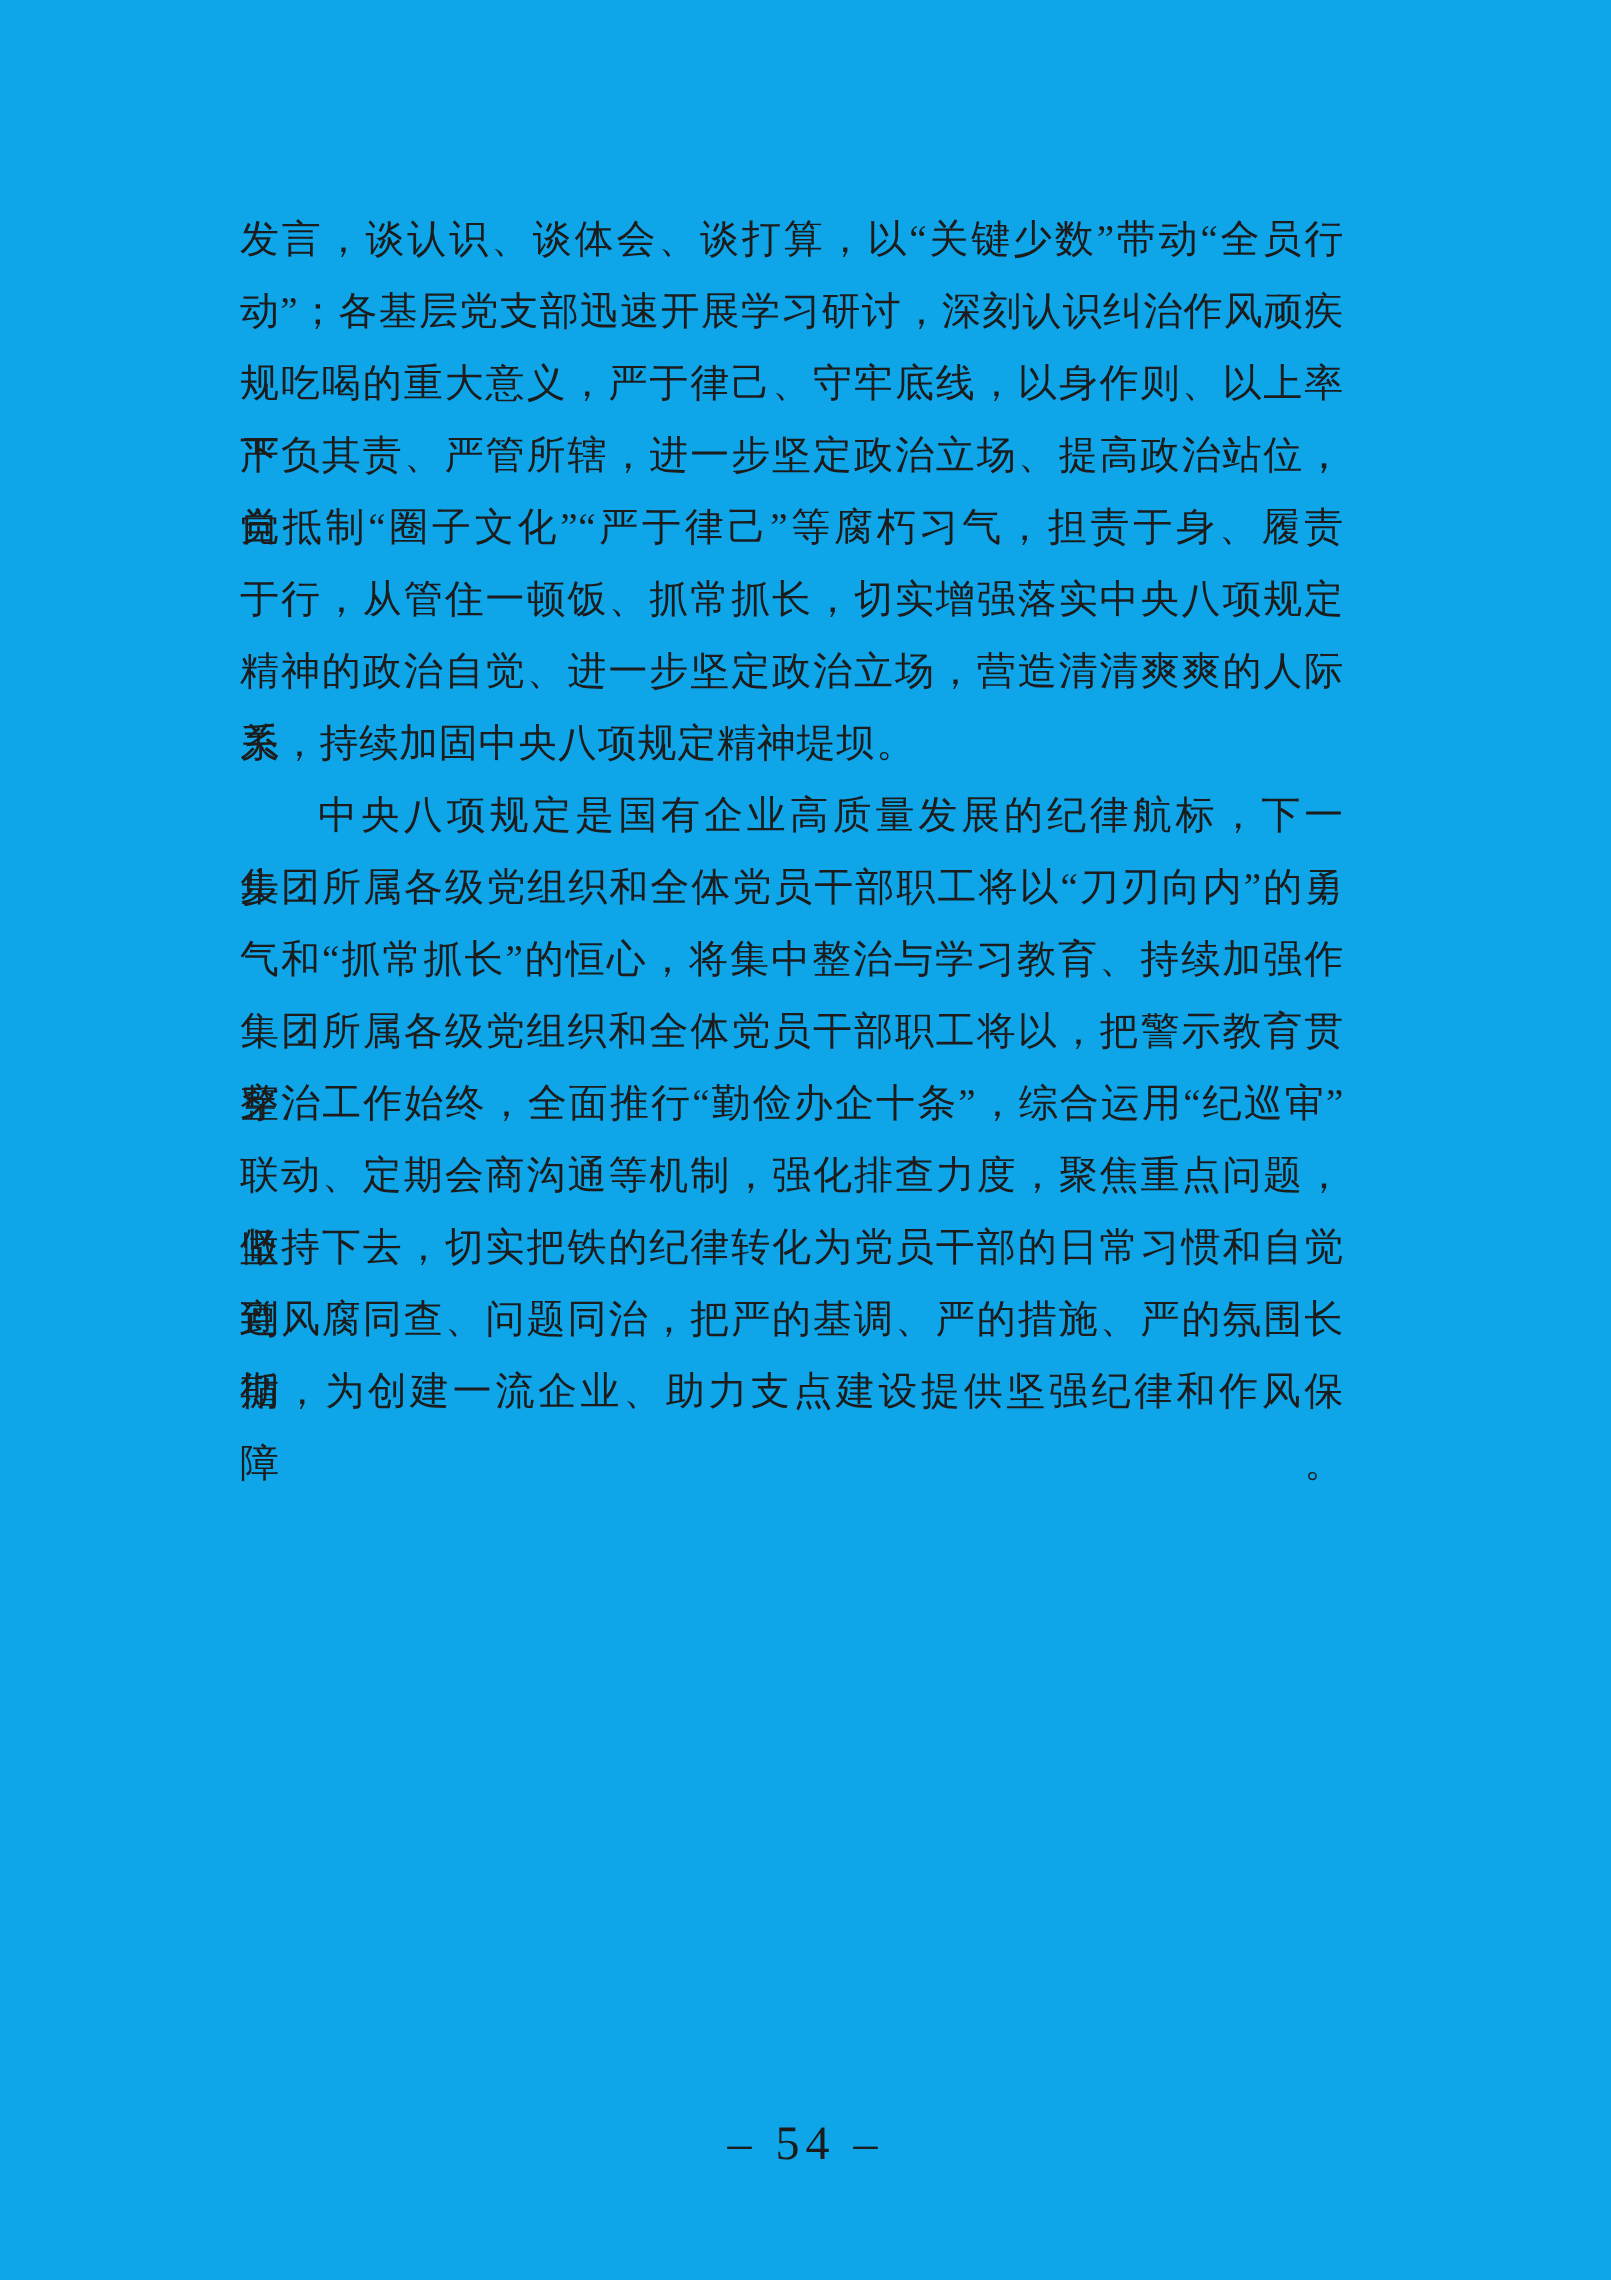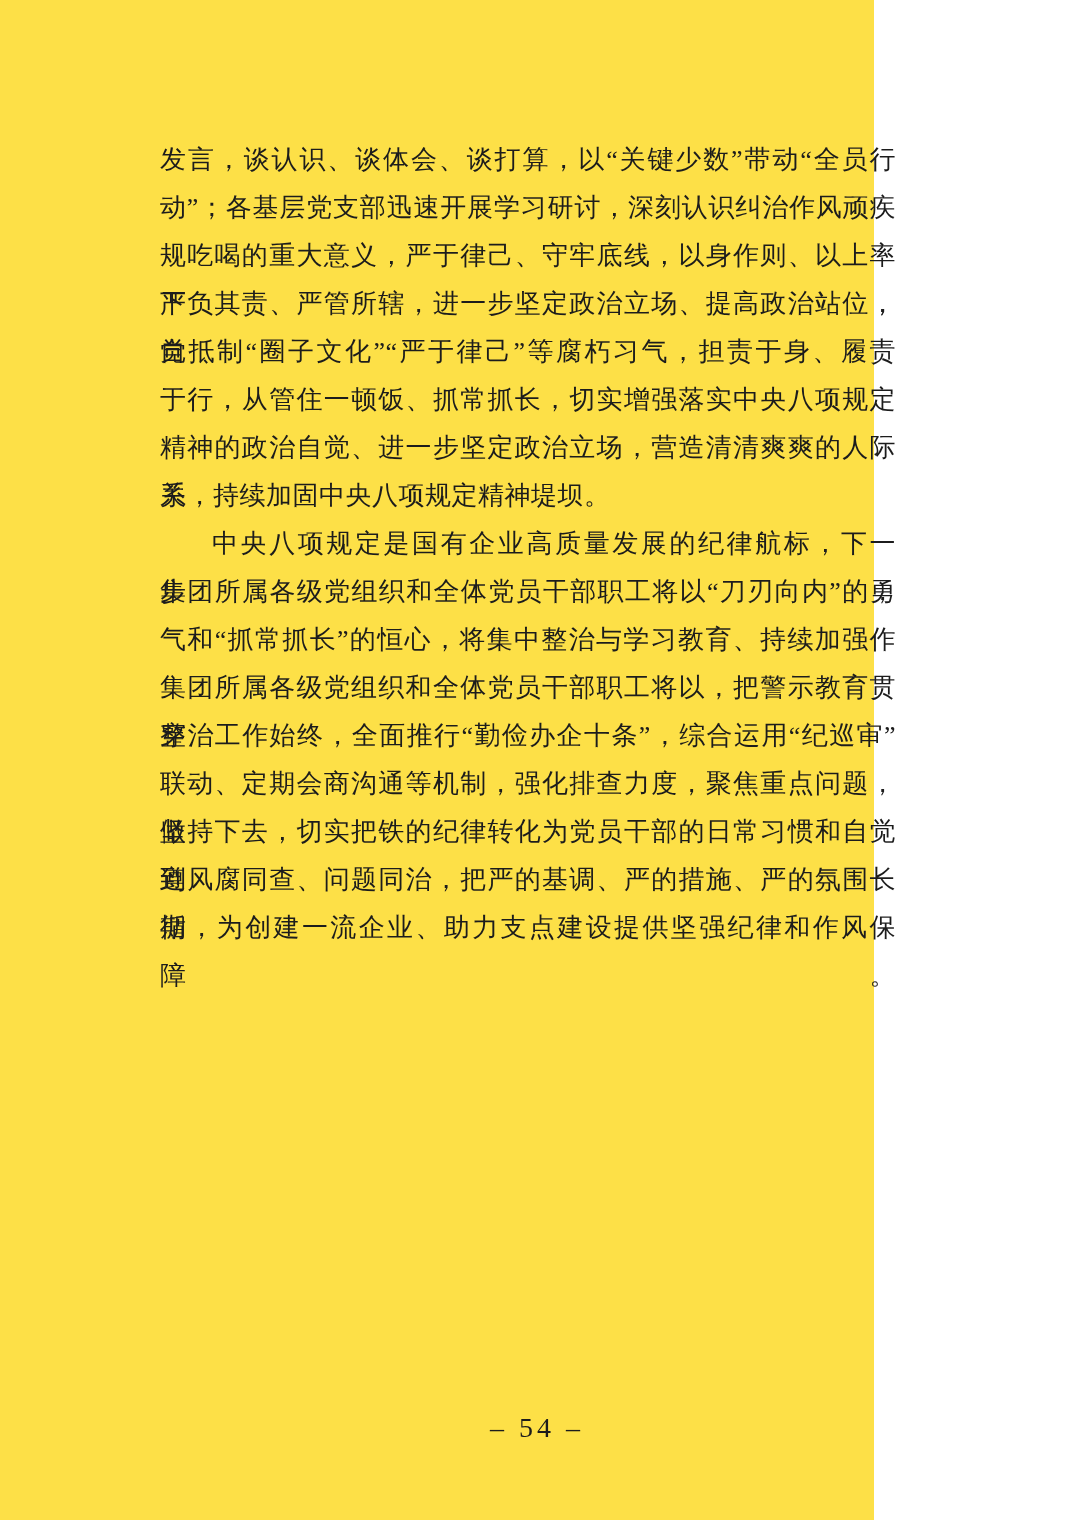--- a/index.html
+++ b/index.html
@@ -10,23 +10,23 @@
   body {
     background: #ffffff;
     font-family: "Liberation Serif", "DejaVu Serif", serif;
     color: #1c1c1c;
     position: relative;
     overflow: hidden;
   }
   .page {
     position: absolute;
     left: 0; top: 0;
-    width: 874px;
+    width: 1074px;
     height: 1520px;
-    background: #fde047;
+    background: #0ea5e9;
   }
   .text-block {
     position: absolute;
     left: 160px;
     top: 136px;
     width: 736px;
   }
   .text-line {
     font-size: 26px;
     line-height: 48px;
@@ -43,21 +43,21 @@
   .text-line.last {
     text-align: center;
     text-align-last: left;
   }
   .page-number {
     position: absolute;
     left: 0;
     top: 1408px;
     width: 1074px;
     text-align: center;
-    font-size: 28px;
+    font-size: 32px;
     line-height: 40px;
     letter-spacing: 4px;
     color: #1c1c1c;
   }
 </style>
 </head>
 <body>
 
 <div class="page">
   <div class="text-block">

